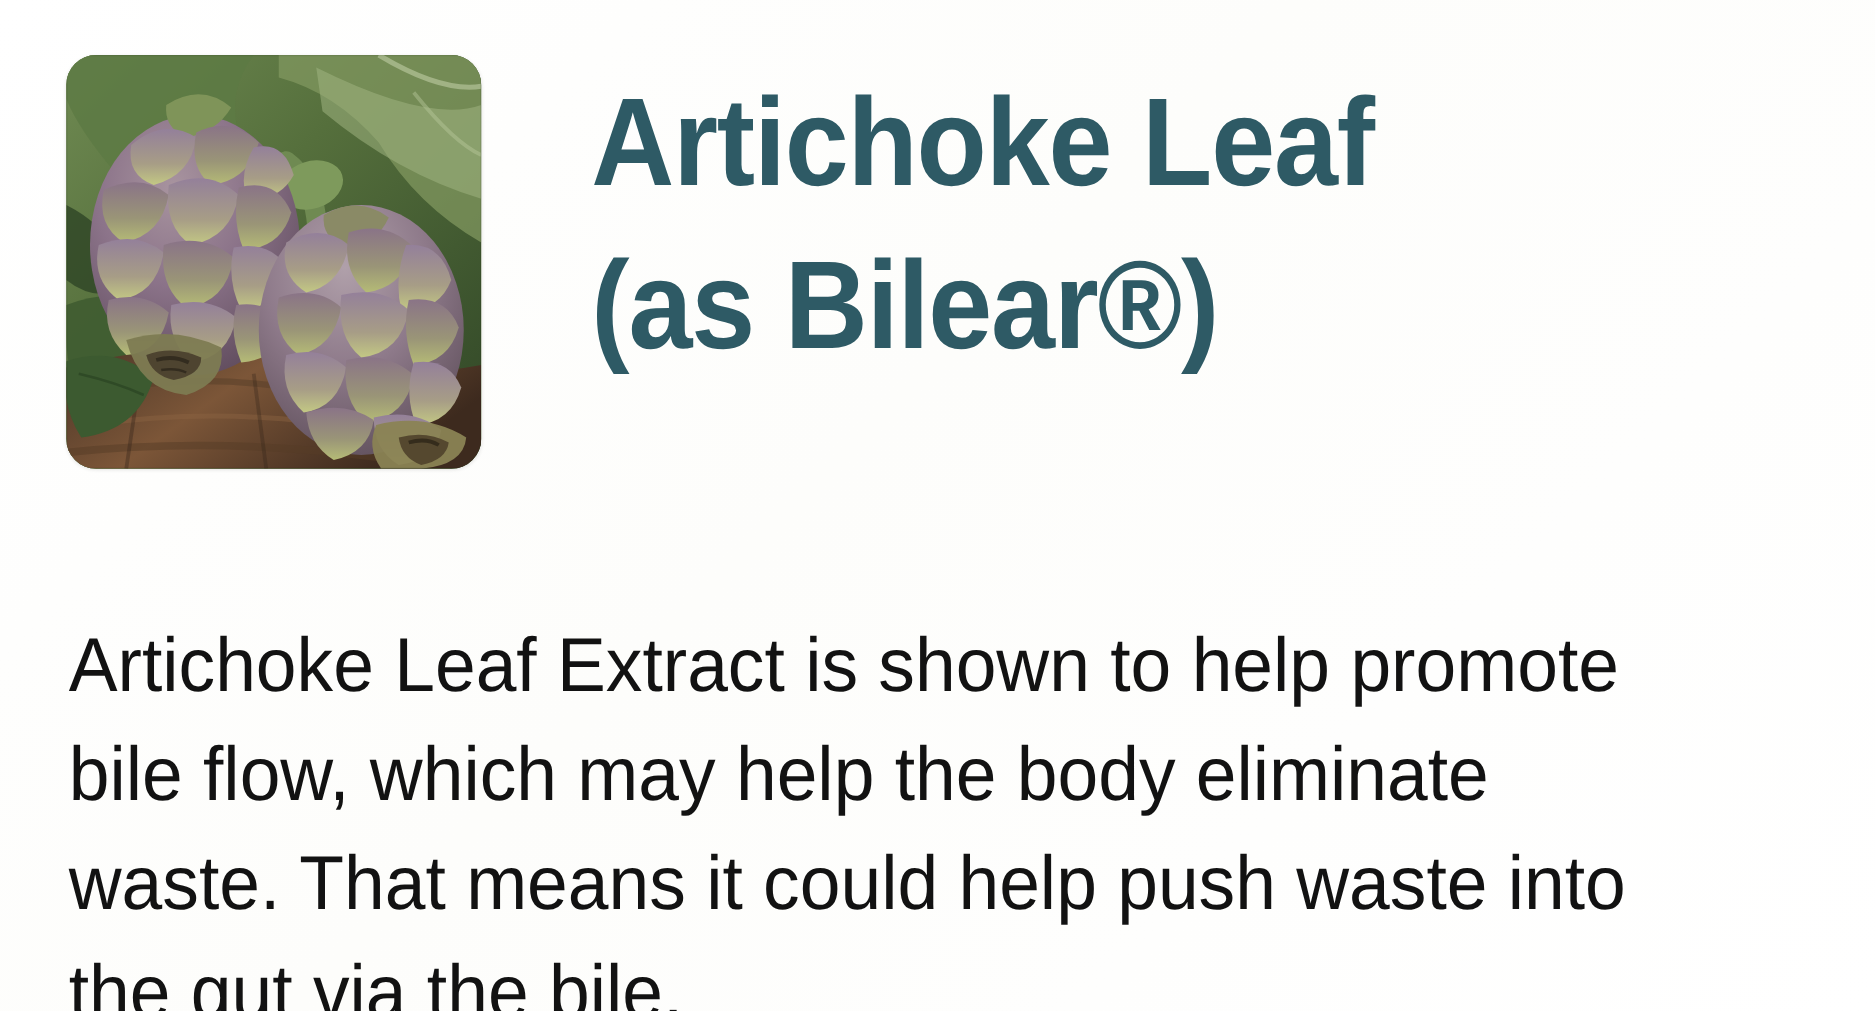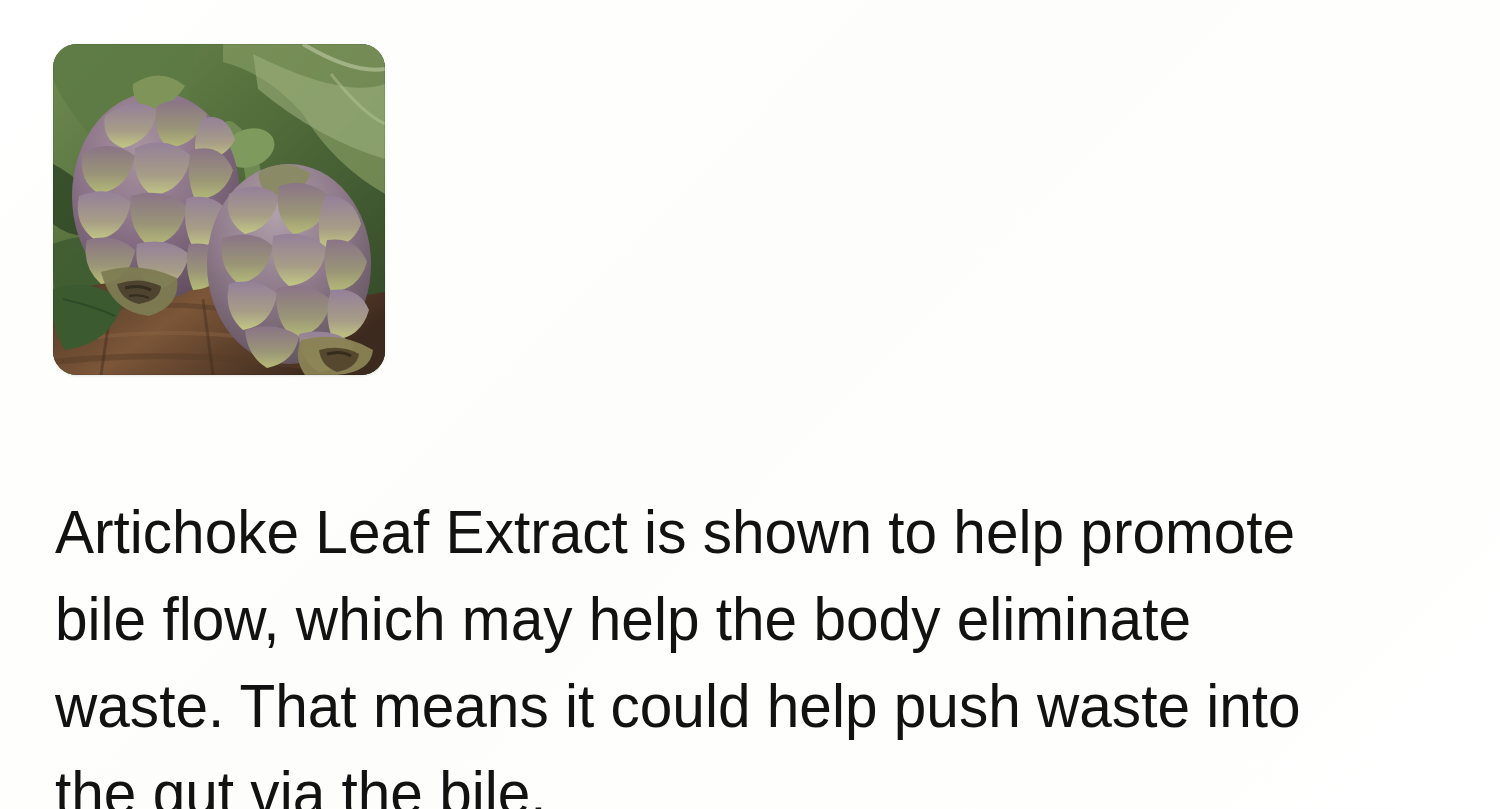--- a/index.html
+++ b/index.html
@@ -195,18 +195,22 @@
 
           <path d="M248 296 Q288 286 320 306 Q318 328 284 331 L252 331 Q240 314 248 296 Z" fill="#8a8354" opacity="0.95"></path>
           <path d="M266 306 Q288 300 306 310 Q304 324 284 328 Q268 322 266 306 Z" fill="#55482f"></path>
           <path d="M274 310 Q288 306 298 312" stroke="#352c1c" stroke-width="3" fill="none"></path>
         </g>
 
         <rect x="0" y="0" width="332" height="331" fill="none" stroke="rgba(0,0,0,0.08)" stroke-width="2"></rect>
       </svg>
     </div>
 
+    <div class="title-block">
+      <div class="title-line">Artichoke Leaf</div>
+      <div class="title-line sub">(as Bilear®)</div>
+    </div>
 
   </div>
 
   <p class="body-text">Artichoke Leaf Extract is shown to help promote bile flow, which may help the body eliminate waste. That means it could help push waste into the gut via the bile.</p>
 
 </div>
 
 </body></html>

